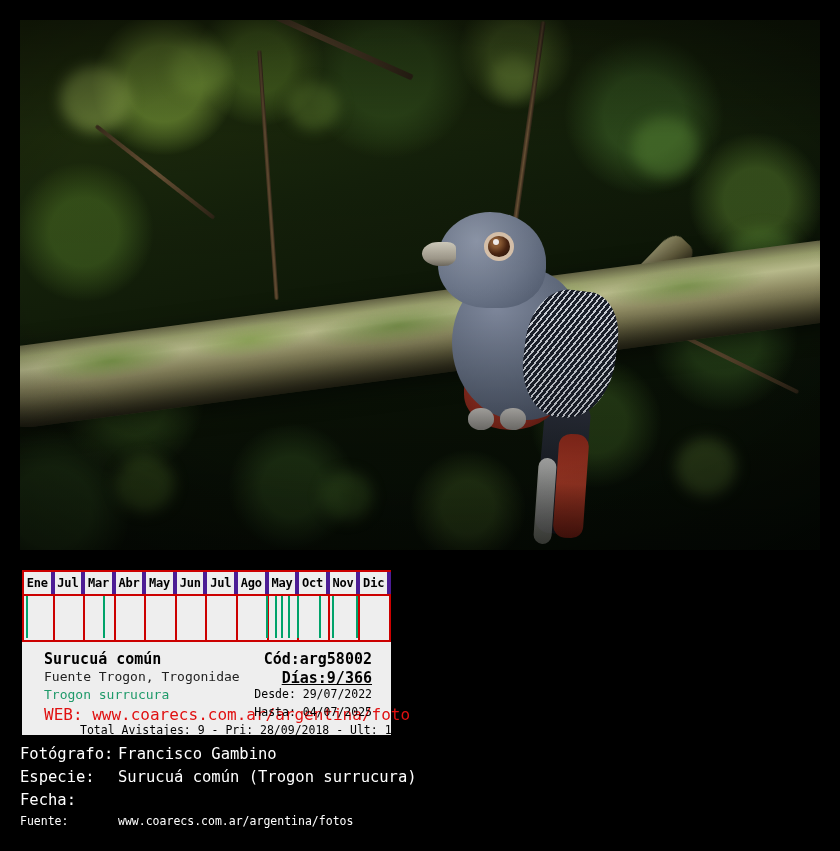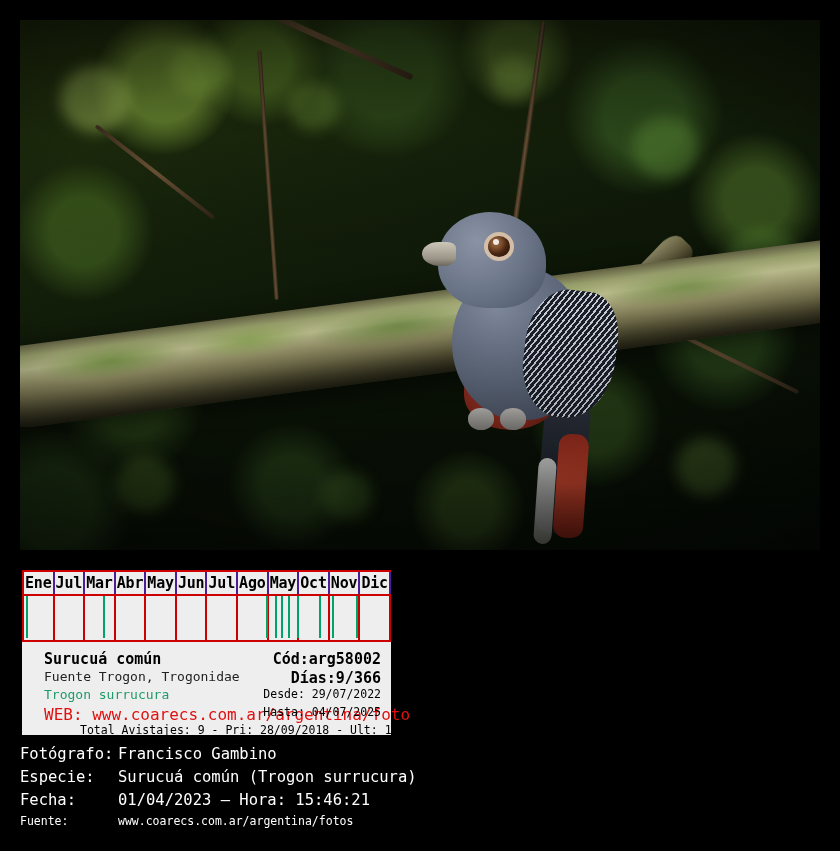--- a/index.html
+++ b/index.html
@@ -195,23 +195,23 @@
   }
   #cal-months {
     display: flex;
     height: 26px;
     border-top: 2px solid #cc0000;
     border-bottom: 2px solid #cc0000;
     box-sizing: border-box;
   }
   .cal-month {
     flex: 1 1 0;
-    border-right: 2px solid #4c1d95;
+    border-right: 4px solid #4c1d95;
     font-family: "DejaVu Sans Mono", "Liberation Mono", monospace;
-    font-size: 15px;
+    font-size: 12px;
     font-weight: bold;
     color: #000000;
     display: flex;
     align-items: center;
     justify-content: center;
     box-sizing: border-box;
     letter-spacing: -0.2px;
   }
   .cal-month:first-child { border-left: 2px solid #cc0000; }
   #cal-track {
@@ -242,32 +242,32 @@
   }
   .info-row { position: relative; height: 18px; }
   .info-left {
     position: absolute;
     left: 16px;
     white-space: nowrap;
     font-family: "DejaVu Sans Mono", "Liberation Mono", monospace;
   }
   .info-right {
     position: absolute;
-    right: 4px;
+    right: 13px;
     white-space: nowrap;
     text-align: right;
     font-family: "DejaVu Sans Mono", "Liberation Mono", monospace;
   }
   #sp-common   { font-size: 15px; font-weight: bold; color: #000000; top: -1px; }
   #sp-english  { font-size: 13px; color: #222222; }
   #sp-latin    { font-size: 13px; color: #1f9a6a; }
   #sp-web      { font-size: 16px; color: #e01010; }
   #sp-total    { font-size: 11.5px; color: #000000; margin-left: 36px; }
   #sp-code     { font-size: 15px; font-weight: bold; color: #000000; top: -1px; }
-  #sp-days     { font-size: 15px; font-weight: bold; color: #000000; }
+  #sp-days     { font-size: 15px; font-weight: bold; color: #000000; text-decoration: underline; }
   #sp-from     { font-size: 11.5px; color: #000000; }
   #sp-until    { font-size: 11.5px; color: #000000; }
 
   
   #caption {
     position: absolute;
     left: 0;
     top: 745px;
     width: 840px;
     color: #ffffff;
@@ -412,19 +412,18 @@
     <div class="cap-row big">
       <span class="cap-label">Fotógrafo:</span>
       <span class="cap-value">Francisco Gambino</span>
     </div>
     <div class="cap-row big">
       <span class="cap-label">Especie:</span>
       <span class="cap-value">Surucuá común (Trogon surrucura)</span>
     </div>
     <div class="cap-row big">
       <span class="cap-label">Fecha:</span>
-      <span class="cap-value">01/04/2023 – Hora: 15:46:21</span>
     </div>
     <div class="cap-row small">
       <span class="cap-label">Fuente:</span>
       <span class="cap-value">www.coarecs.com.ar/argentina/fotos</span>
     </div>
   </div>
 
 </body></html>

